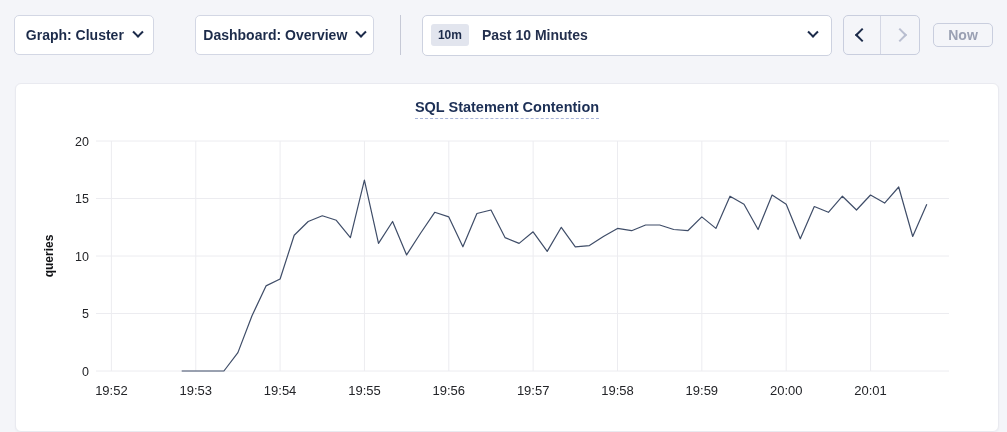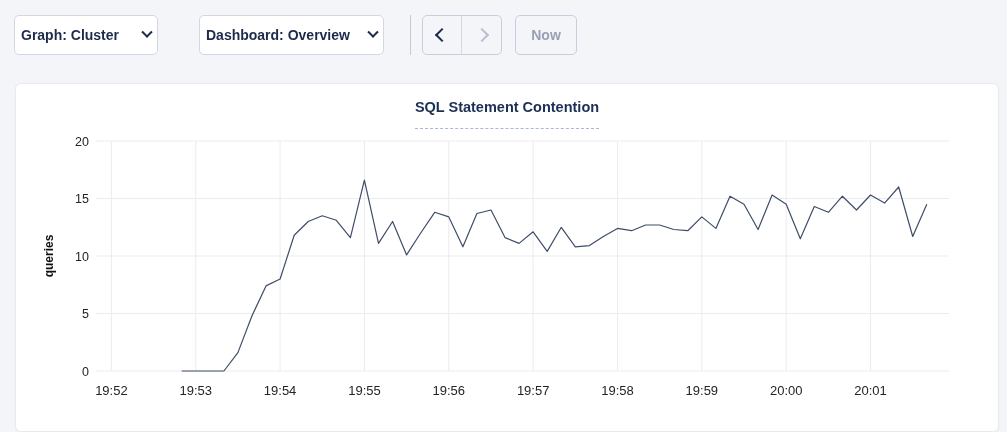--- a/index.html
+++ b/index.html
@@ -20,21 +20,21 @@
     align-items: center;
     padding: 0 14px;
   }
   .dropdown-btn {
     height: 40px;
     background: #ffffff;
     border: 1px solid #d3d7e4;
     border-radius: 5px;
     display: flex;
     align-items: center;
-    justify-content: space-between;
+    justify-content: center;
     gap: 10px;
     font-size: 14px;
     font-weight: 600;
     color: #1c2b4a;
     cursor: pointer;
     padding: 0 6px;
     font-family: "Liberation Sans", sans-serif;
   }
   .graph-dd { width: 144px; }
   .dash-dd  { width: 185px; margin-left: 41px; }
@@ -86,21 +86,21 @@
     width: 39px; height: 100%;
     display: flex; align-items: center; justify-content: center;
     background: transparent;
     border: none;
     cursor: pointer;
   }
   .nav-btn.prev { border-right: 1px solid #d4d7e4; }
 
   .now-btn {
     margin-left: 13px;
-    width: 62px; height: 40px;
+    width: 62px; height: 24px;
     background: transparent;
     border: 1px solid #c9cede;
     border-radius: 5px;
     font-size: 14px;
     font-weight: 600;
     color: #9aa0b3;
     font-family: "Liberation Sans", sans-serif;
     cursor: default;
   }
 
@@ -129,21 +129,21 @@
   .chart-title-row {
     position: absolute;
     top: 15px; left: 0; width: 100%;
     display: flex; justify-content: center;
   }
   .chart-title {
     font-size: 14.5px;
     font-weight: bold;
     color: #1c2f55;
     border-bottom: 1.5px dashed #a9b6da;
-    padding-bottom: 13px;
+    padding-bottom: 3px;
     cursor: help;
   }
   .chart-svg { position: absolute; left: 0; top: 0; }
 </style>
 </head>
 <body>
 
 <div class="topbar">
 
   <button class="dropdown-btn graph-dd">
@@ -151,20 +151,25 @@
     <span class="chevron down"></span>
   </button>
 
   <button class="dropdown-btn dash-dd">
     <span>Dashboard: Overview</span>
     <span class="chevron down"></span>
   </button>
 
   <div class="vdivider"></div>
 
+  <div class="time-picker">
+    <span class="time-badge">10m</span>
+    <span class="time-label">Past 10 Minutes</span>
+    <span class="chevron down"></span>
+  </div>
 
   <div class="nav-group">
     <button class="nav-btn prev">
       <span class="chevron left"></span>
     </button>
     <button class="nav-btn next">
       <span class="chevron right"></span>
     </button>
   </div>
 

